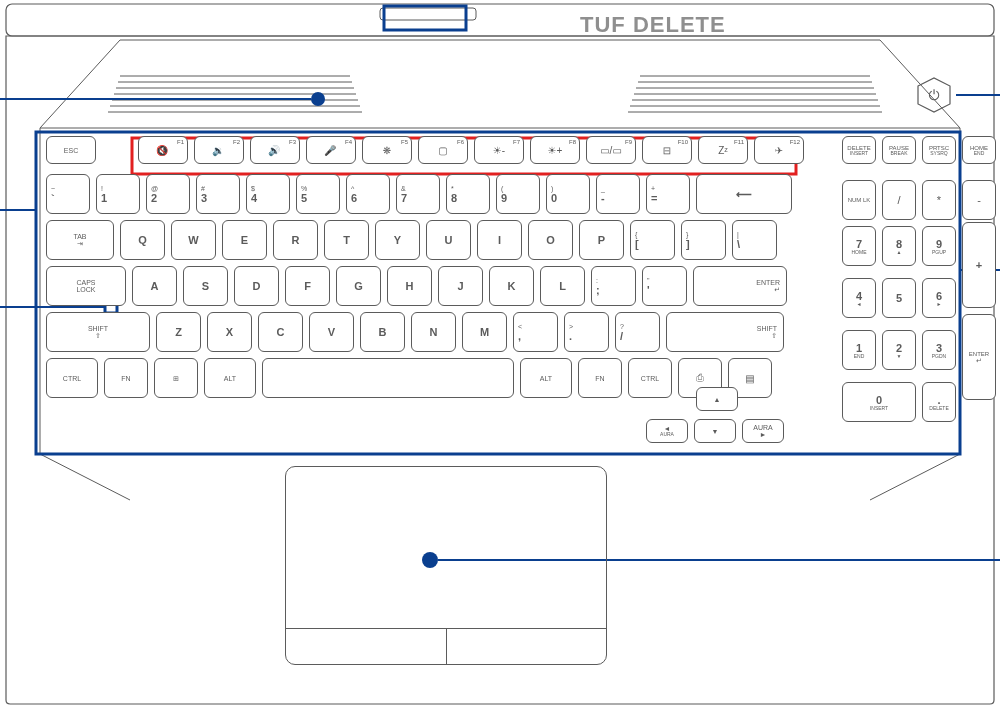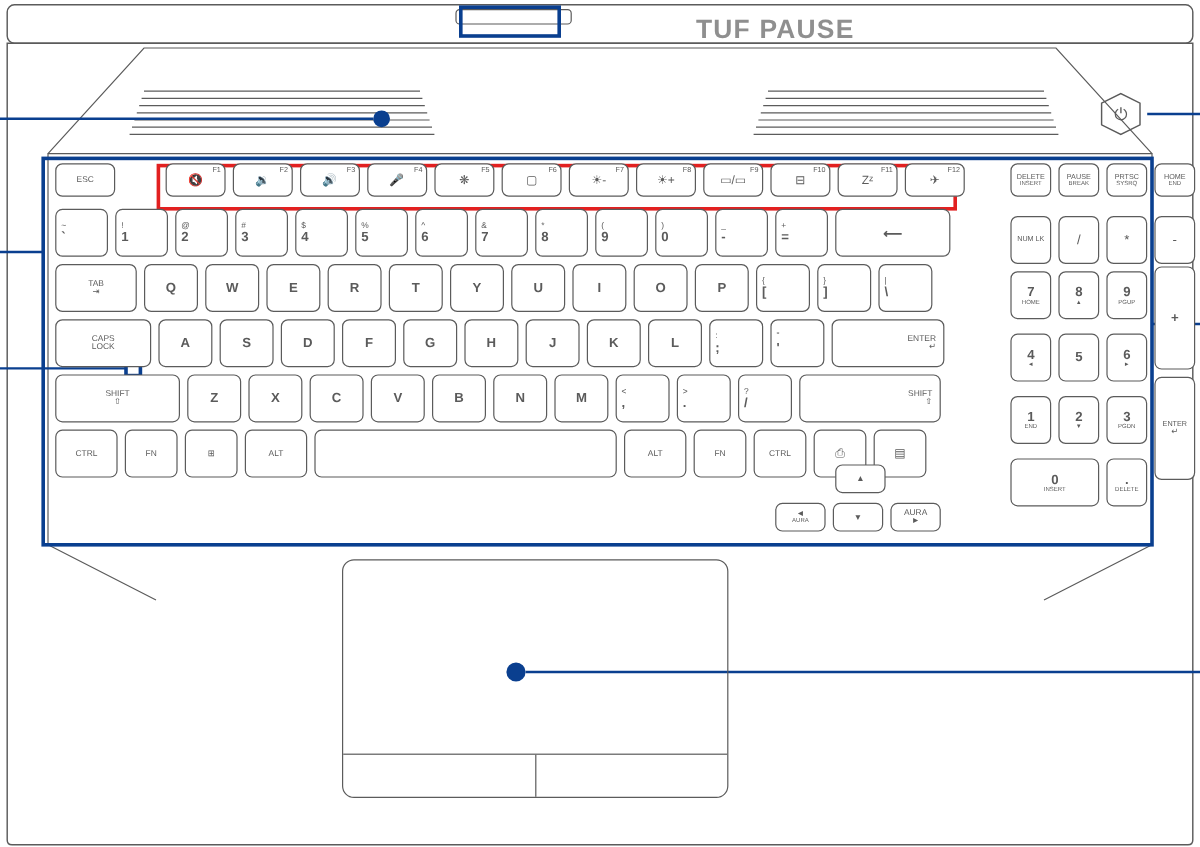--- a/index.html
+++ b/index.html
@@ -123,21 +123,21 @@
 
   <rect x="105" y="301" width="12" height="12" class="callout-box"></rect>
   <line x1="0" y1="307" x2="105" y2="307" class="callout-line"></line>
 
   <rect x="132" y="138" width="664" height="36" class="callout-box-red"></rect>
 
   <circle cx="430" cy="560" r="8" class="callout-dot"></circle>
   <line x1="438" y1="560" x2="1000" y2="560" class="callout-line"></line>
 </svg>
 
-<div class="brand">TUF PAUSE</div>
+<div class="brand">TUF DELETE</div>
 
 <div class="kbd">
   <div class="mainblock">
 
     <div class="row" style="height:28px;margin-bottom:10px;">
       <div class="key small" style="width:50px">
         <span class="sub">ESC</span>
       </div>
       <div style="width:30px"></div>
       <div id="fnrow" style="display:flex;gap:6px;">

